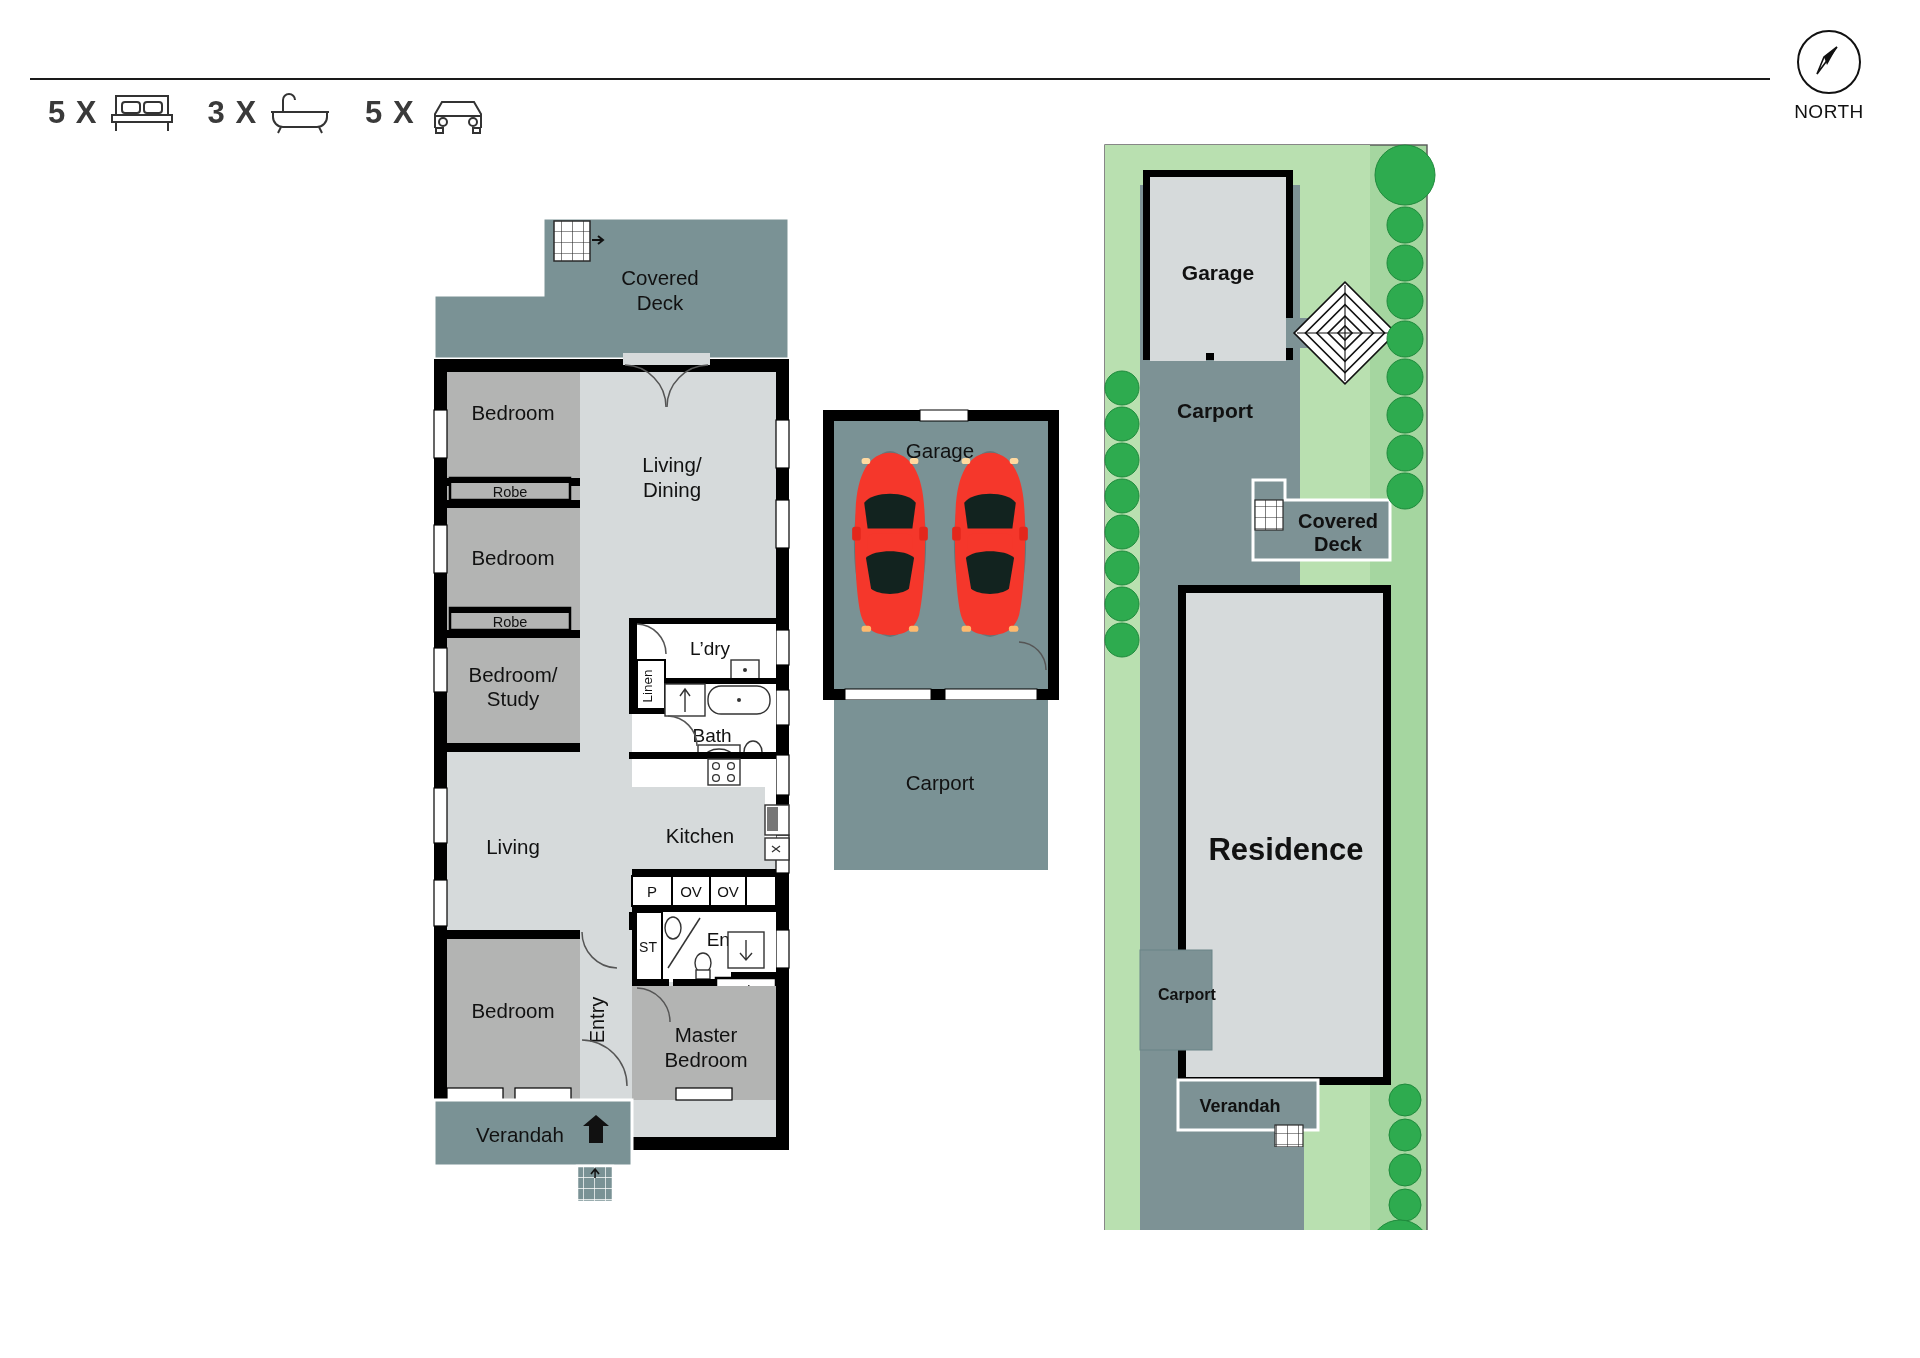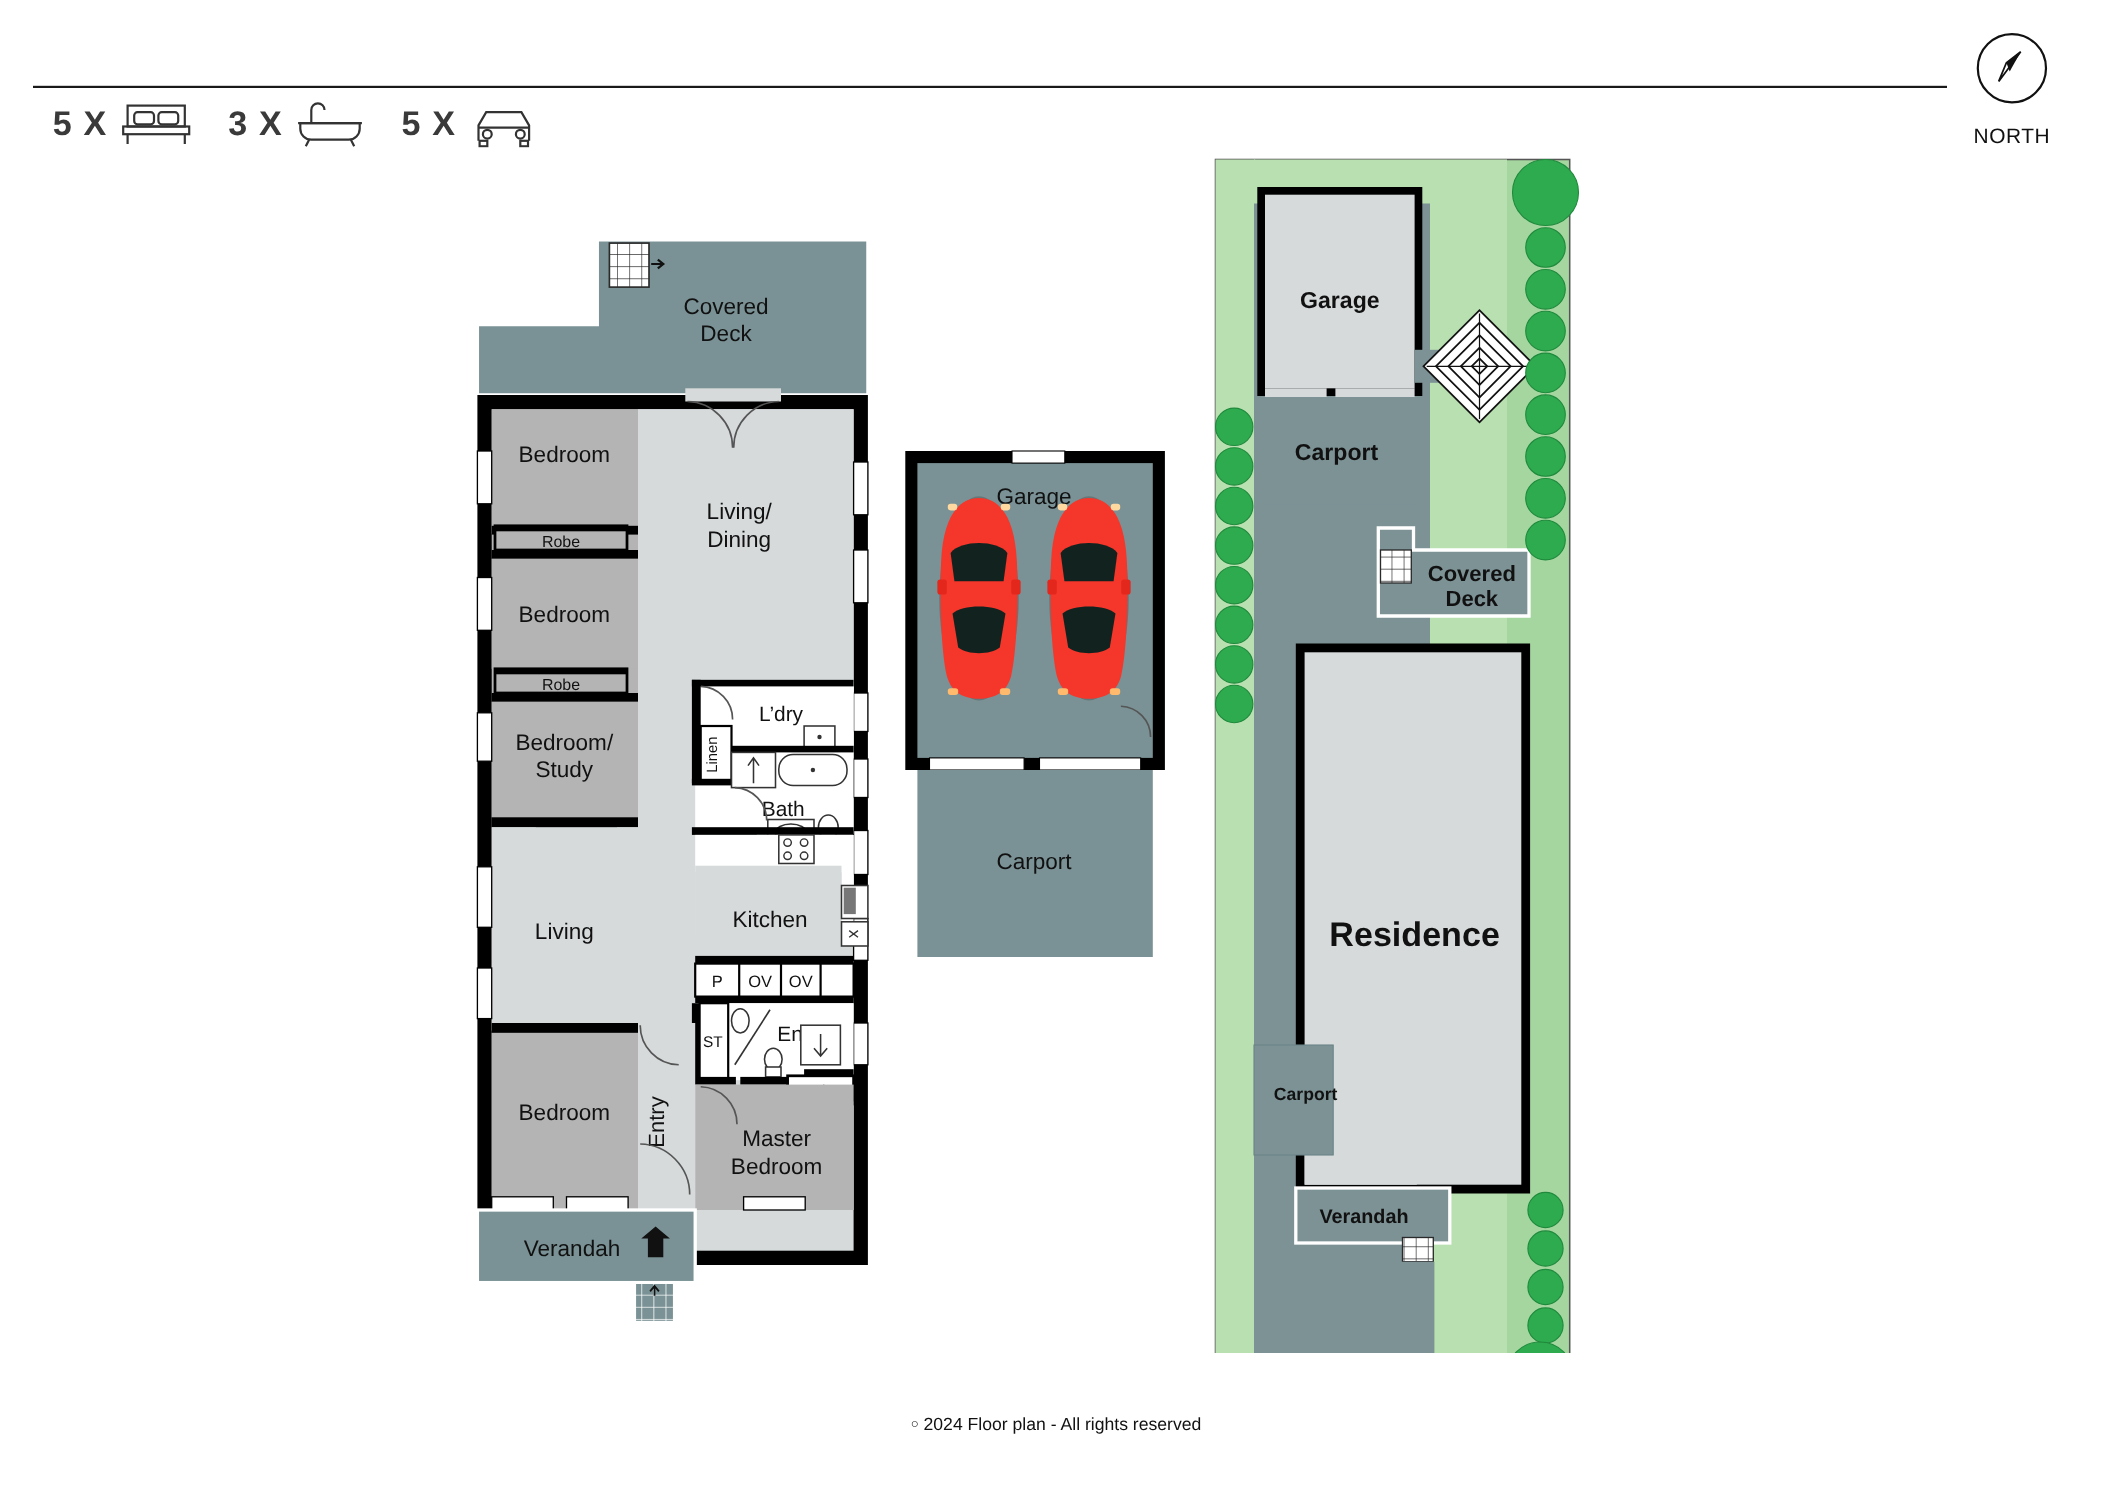--- a/index.html
+++ b/index.html
@@ -24,21 +24,21 @@
     position:absolute; left:30px; top:78px; width:1740px; height:2px;
     background:#1a1a1a;
   }
   .compass{
     position:absolute; right:36px; top:30px; width:110px; text-align:center;
   }
   .compass .ring{
     width:60px;height:60px;border:2.5px solid #111;border-radius:50%;
     margin:0 auto;position:relative;
   }
-  .compass .lbl{font-size:19px;margin-top:20px;letter-spacing:.5px;}
+  .compass .lbl{font-size:19px;margin-top:7px;letter-spacing:.5px;}
 
   
   .legend{position:absolute; left:48px; top:92px; display:flex; align-items:center; gap:34px;}
   .legend .grp{display:flex;align-items:center;gap:12px;font-weight:bold;}
   .legend .cnt{font-size:31px;color:#3a3a3a;letter-spacing:1px;}
 
   
   .plan{position:absolute;left:0;top:0;}
 
   
@@ -439,18 +439,14 @@
         <circle cx="1386" cy="1250" r="17"></circle>
         <circle cx="1405" cy="1170" r="16"></circle>
         <circle cx="1405" cy="1205" r="16"></circle>
         <circle cx="1405" cy="1135" r="16"></circle>
         <circle cx="1405" cy="1100" r="16"></circle>
         <circle cx="1400" cy="1250" r="30"></circle>
       </g>
     </g>
   </svg>
 
-  <div class="foot1">
-    <span class="copy-o">○</span>
-    <span>2024  Floor plan  - All rights reserved</span>
-  </div>
 
 </div>
 
 </body></html>

